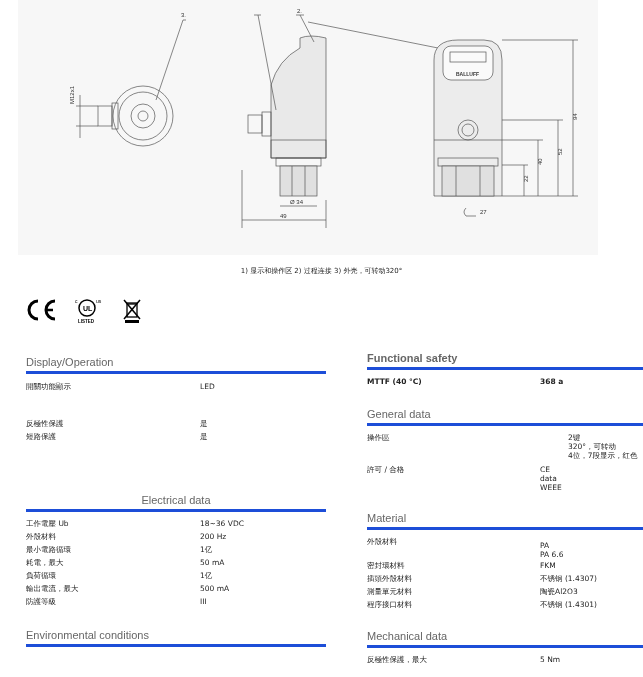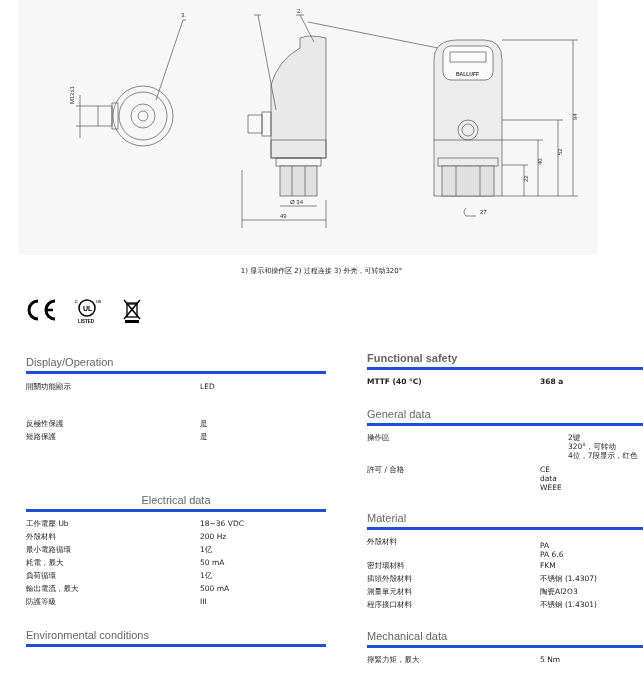--- a/index.html
+++ b/index.html
@@ -243,17 +243,17 @@
     <div class="row">
         <span class="k">程序接口材料</span>
         <span class="v">不锈钢 (1.4301)</span>
       </div>
   </div>
 
   <div class="sec" style="top:630px;">
     <div class="sec-title">Mechanical data</div>
     <div style="height:5px"></div>
     <div class="row">
-        <span class="k">擰緊力矩，最大</span>
+        <span class="k">反極性保護，最大</span>
         <span class="v">5 Nm</span>
       </div>
   </div>
 </div>
 
 </body></html>

